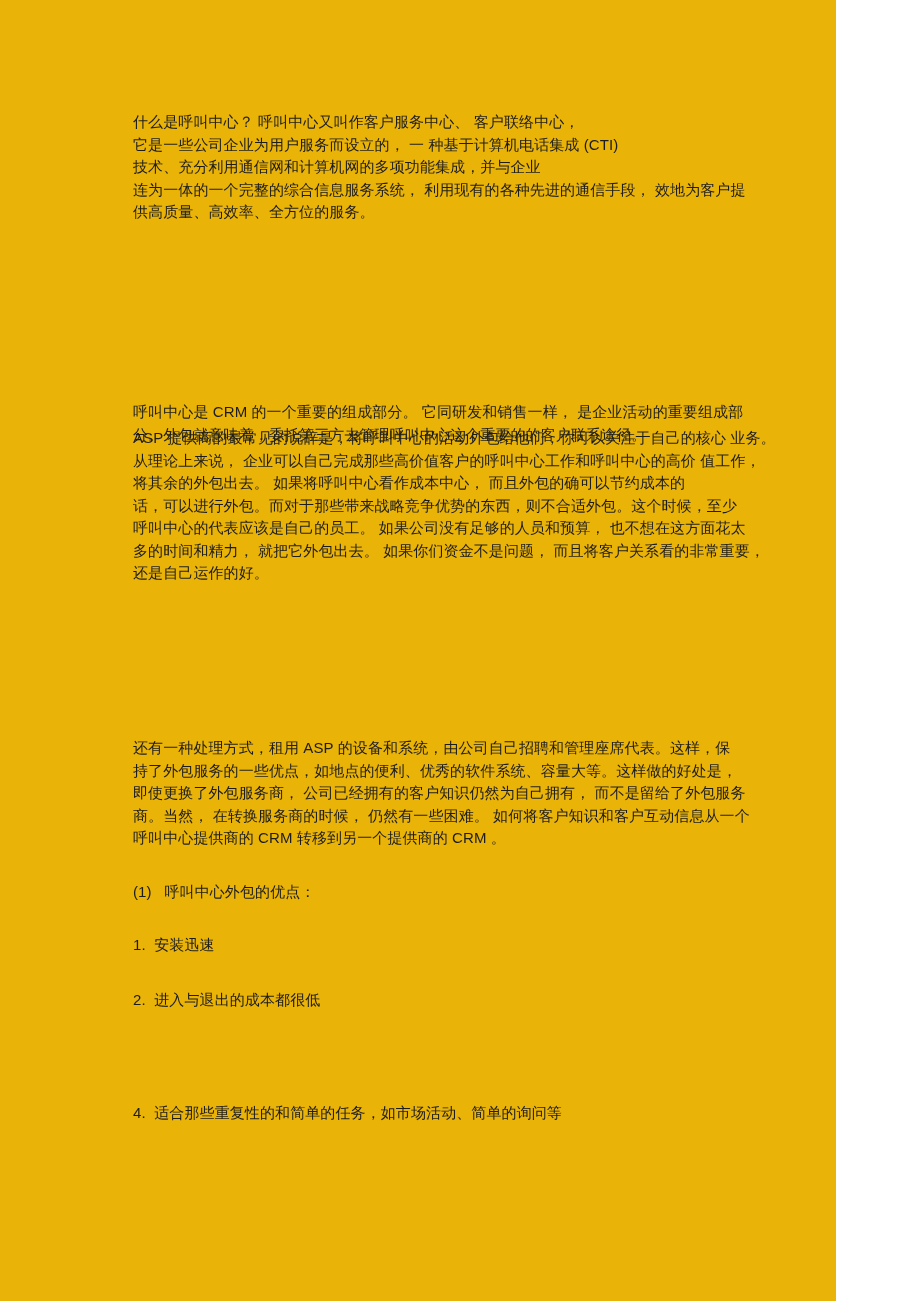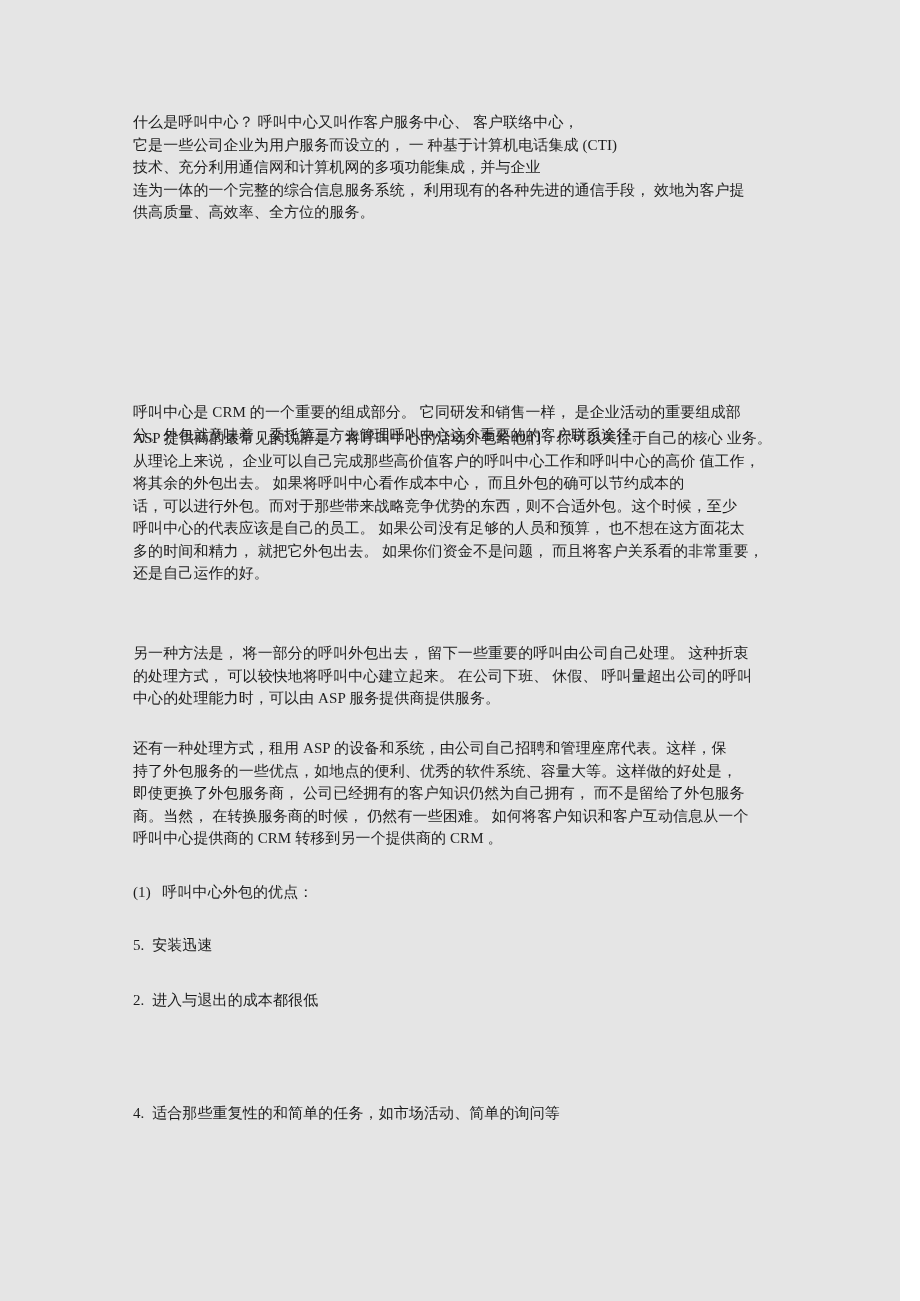--- a/index.html
+++ b/index.html
@@ -2,24 +2,24 @@
 <html><head>
 <meta charset="utf-8">
 <style>
   html, body {
     margin: 0;
     padding: 0;
     background: #ffffff;
   }
   .page {
     position: relative;
-    width: 900px;
+    width: 836px;
     height: 1301px;
-    background: #e5e5e5;
-    font-family: Liberation Serif, serif;
+    background: #eab308;
+    font-family: Liberation Sans, sans-serif;
     color: #1d1d1d;
     overflow: hidden;
   }
   .tb {
     position: absolute;
     left: 133px;
     width: 672px;
     font-size: 15px;
     line-height: 22.5px;
     white-space: pre-wrap;
@@ -51,26 +51,23 @@
 供高质量、高效率、全方位的服务。</div>
   <div class="tb b2">呼叫中心是 CRM 的一个重要的组成部分。 它同研发和销售一样， 是企业活动的重要组成部
 分。外包就意味着，委托第三方去管理呼叫中心这个重要的的客户联系途径。</div>
   <div class="tb b3">ASP 提供商的最常见的说辞是，将呼叫中心的活动外包给他们，你可以关注于自己的核心 业务。
 从理论上来说， 企业可以自己完成那些高价值客户的呼叫中心工作和呼叫中心的高价 值工作，
 将其余的外包出去。 如果将呼叫中心看作成本中心， 而且外包的确可以节约成本的
 话，可以进行外包。而对于那些带来战略竞争优势的东西，则不合适外包。这个时候，至少
 呼叫中心的代表应该是自己的员工。 如果公司没有足够的人员和预算， 也不想在这方面花太
 多的时间和精力， 就把它外包出去。 如果你们资金不是问题， 而且将客户关系看的非常重要，
 还是自己运作的好。</div>
-  <div class="tb b4">另一种方法是， 将一部分的呼叫外包出去， 留下一些重要的呼叫由公司自己处理。 这种折衷
-的处理方式， 可以较快地将呼叫中心建立起来。 在公司下班、 休假、 呼叫量超出公司的呼叫
-中心的处理能力时，可以由 ASP 服务提供商提供服务。</div>
   <div class="tb b5">还有一种处理方式，租用 ASP 的设备和系统，由公司自己招聘和管理座席代表。这样，保
 持了外包服务的一些优点，如地点的便利、优秀的软件系统、容量大等。这样做的好处是，
 即使更换了外包服务商， 公司已经拥有的客户知识仍然为自己拥有， 而不是留给了外包服务
 商。当然， 在转换服务商的时候， 仍然有一些困难。 如何将客户知识和客户互动信息从一个
 呼叫中心提供商的 CRM 转移到另一个提供商的 CRM 。</div>
   <div class="tb b6">(1)   呼叫中心外包的优点：</div>
-  <div class="tb b7">5.  安装迅速</div>
+  <div class="tb b7">1.  安装迅速</div>
   <div class="tb b8">2.  进入与退出的成本都很低</div>
   <div class="tb b10">4.  适合那些重复性的和简单的任务，如市场活动、简单的询问等</div>
 
 </div>
 
 </body></html>

